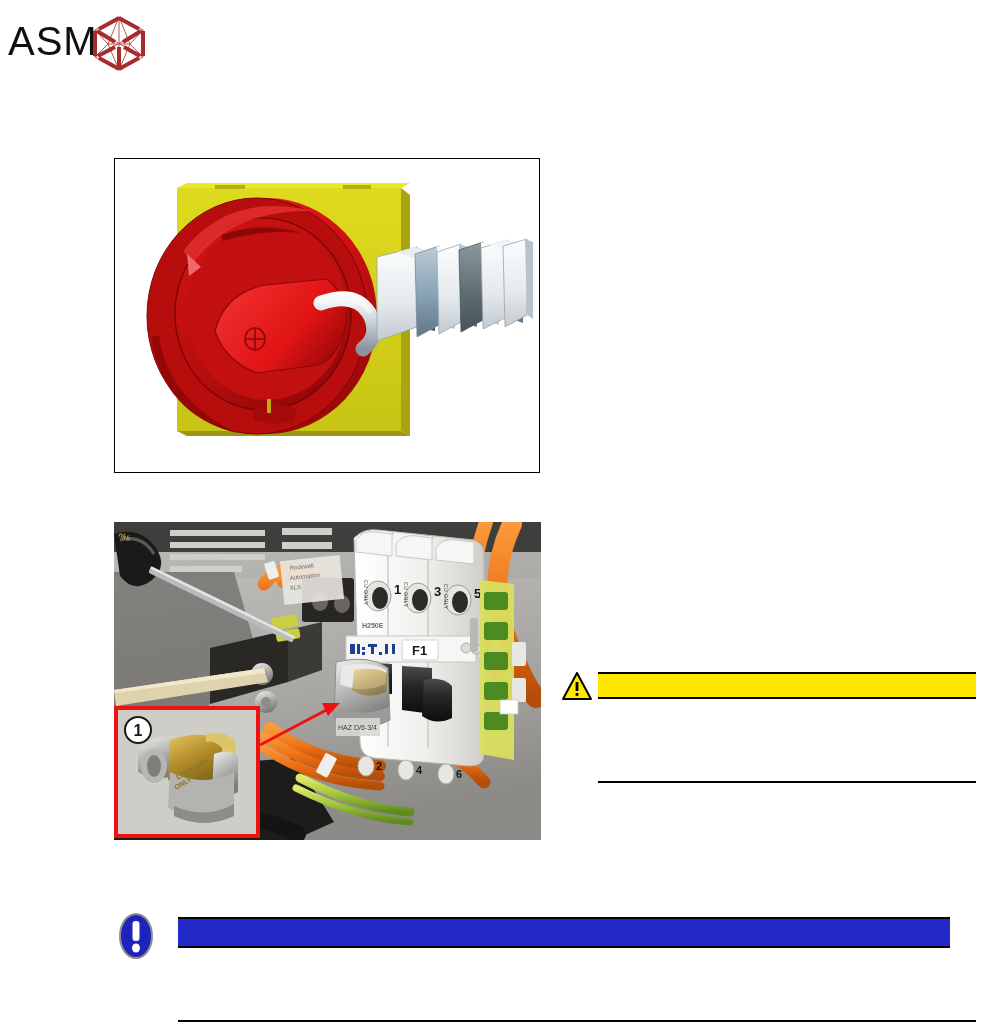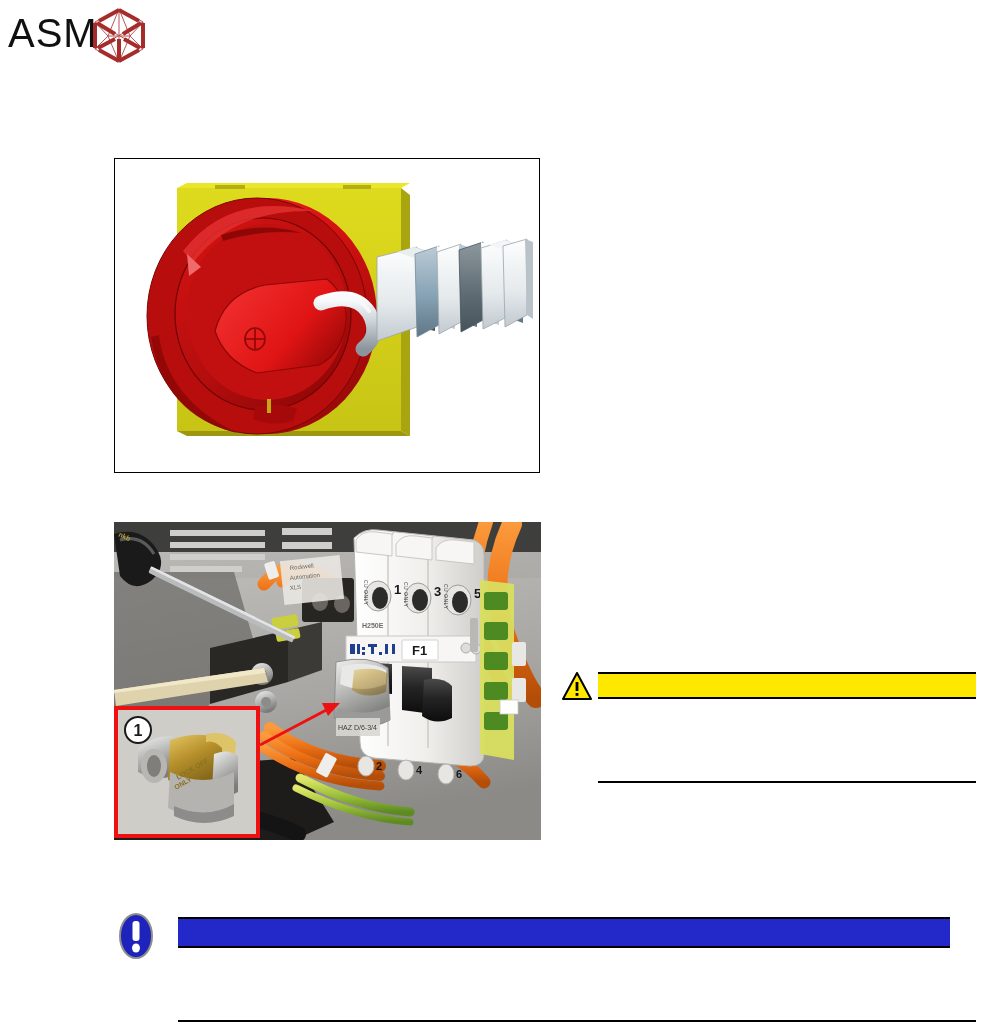--- a/index.html
+++ b/index.html
@@ -12,21 +12,21 @@
     height: 1030px;
     position: relative;
     font-family: "Liberation Sans", sans-serif;
     overflow: hidden;
   }
 
   
   #page-header {
     position: absolute;
     left: 0px;
-    top: 4px;
+    top: 12px;
     width: 852px;
     height: 70px;
   }
   #brand-wordmark {
     position: absolute;
     left: 8px;
     top: 7px;
     font-family: "Liberation Sans", sans-serif;
     font-size: 40px;
     font-weight: 400;

